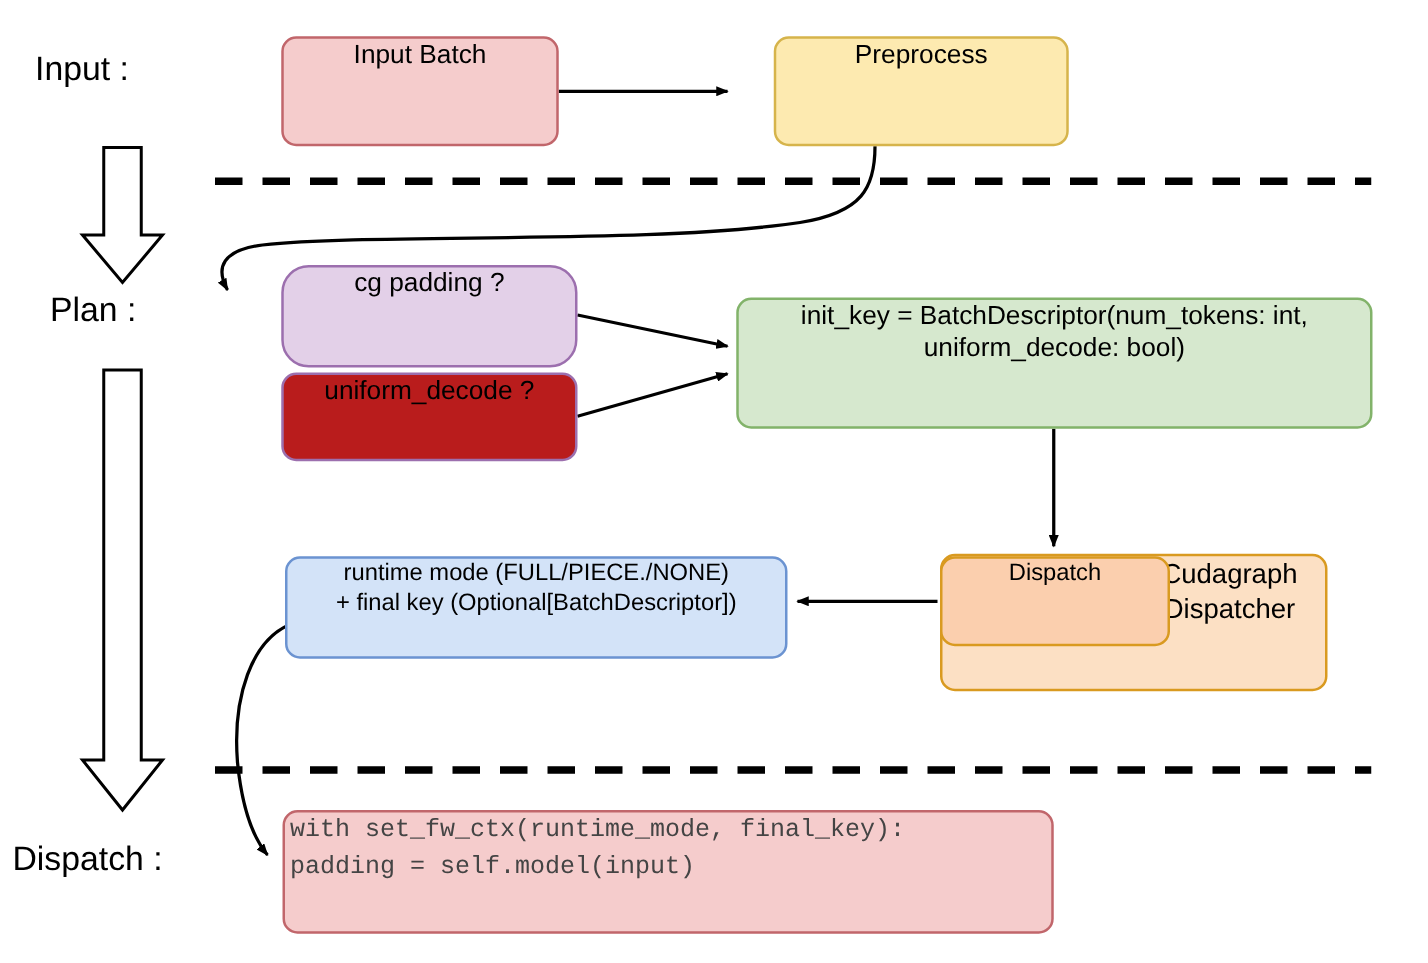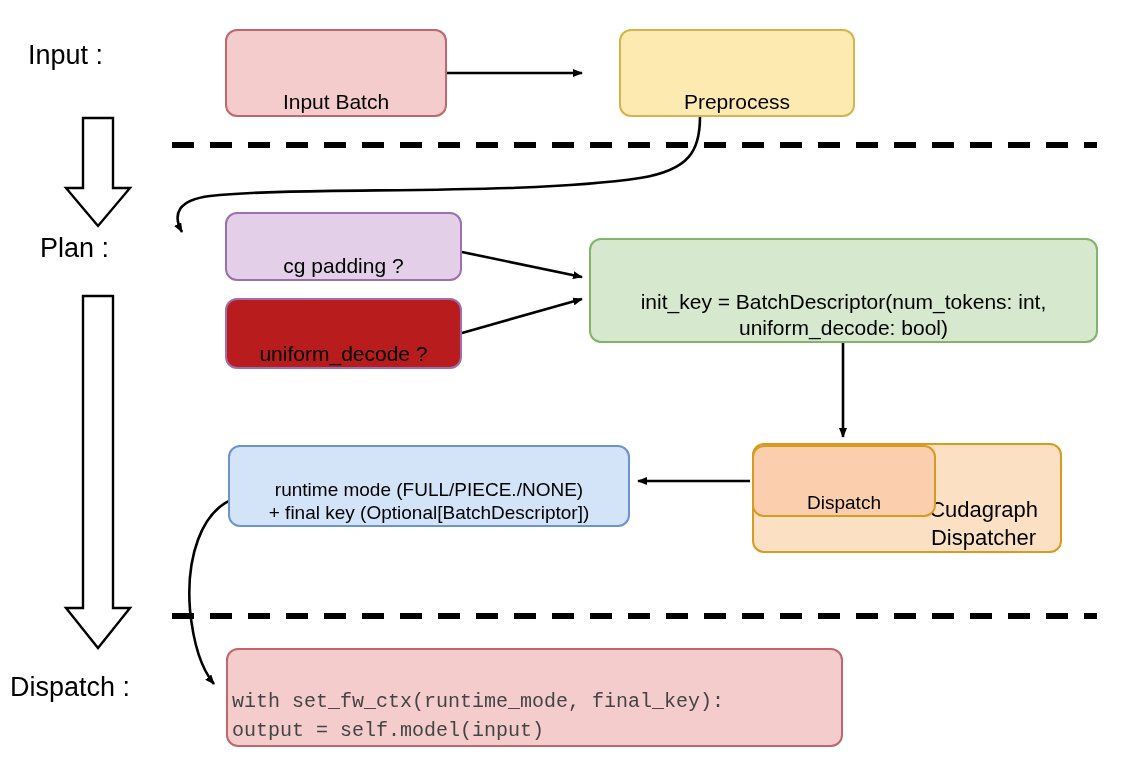--- a/index.html
+++ b/index.html
@@ -1,18 +1,18 @@
 <!DOCTYPE html>
 <html><head>
 <meta charset="utf-8">
 <style>
   html,body{margin:0;padding:0;background:#ffffff;}
   body{font-family:"Liberation Sans",sans-serif;}
   #stage{position:relative;width:1142px;height:770px;background:#ffffff;overflow:hidden;}
-  .node{position:absolute;box-sizing:border-box;display:flex;align-items:flex-end;justify-content:center;text-align:center;border-radius:12px;border-width:2px;border-style:solid;}
+  .node{position:absolute;box-sizing:border-box;display:flex;align-items:flex-start;justify-content:center;text-align:center;border-radius:12px;border-width:2px;border-style:solid;}
   .node .txt{line-height:1.25;white-space:pre-line;}
   .stage-label{position:absolute;font-weight:normal;color:#000;white-space:nowrap;}
   svg.layer{position:absolute;left:0;top:0;width:1142px;height:770px;pointer-events:none;}
   .mono{font-family:"Liberation Mono",monospace;}
 </style>
 </head>
 <body>
 
 <div id="stage">
 
@@ -49,21 +49,21 @@
   <div class="stage-label" style="left:10px;top:672px;font-size:27px;">Dispatch :</div>
 
   <div class="node" style="left:225px;top:29px;width:222px;height:88px;background:#f5cccc;border-color:#c1666b;">
     <span class="txt" style="font-size:21px;color:#000;">Input Batch</span>
   </div>
 
   <div class="node" style="left:619px;top:29px;width:236px;height:88px;background:#fdeab0;border-color:#d6b44b;">
     <span class="txt" style="font-size:21px;color:#000;">Preprocess</span>
   </div>
 
-  <div class="node" style="left:225px;top:212px;width:237px;height:69px;background:#e3d0e8;border-color:#9c6fae;">
+  <div class="node" style="left:225px;top:212px;width:237px;height:82px;background:#e3d0e8;border-color:#9c6fae;border-radius:22px;">
     <span class="txt" style="font-size:21px;color:#000;">cg padding ?</span>
   </div>
 
   <div class="node" style="left:225px;top:298px;width:237px;height:71px;background:#b91c1c;border-color:#9c6fae;">
     <span class="txt" style="font-size:21px;color:#000;">uniform_decode ?</span>
   </div>
 
   <div class="node" style="left:589px;top:238px;width:509px;height:105px;background:#d6e8ce;border-color:#82b36a;">
     <span class="txt" style="font-size:21px;color:#000;">init_key = BatchDescriptor(num_tokens: int,
 uniform_decode: bool)</span>
@@ -80,16 +80,16 @@
   </div>
 
   <div class="node" style="left:228px;top:445px;width:402px;height:82px;background:#d3e3f8;border-color:#6b93d1;">
     <span class="txt" style="font-size:19px;color:#000;">runtime mode (FULL/PIECE./NONE)
 + final key (Optional[BatchDescriptor])</span>
   </div>
 
   <div class="node" style="left:226px;top:648px;width:617px;height:99px;background:#f5cccc;border-color:#c1666b;
               justify-content:flex-start;padding-left:4px;">
     <span class="txt mono" style="font-size:20px;color:#444;text-align:left;line-height:1.45;">with set_fw_ctx(runtime_mode, final_key):
-    output = self.model(input)</span>
+    padding = self.model(input)</span>
   </div>
 
 </div>
 
 </body></html>

